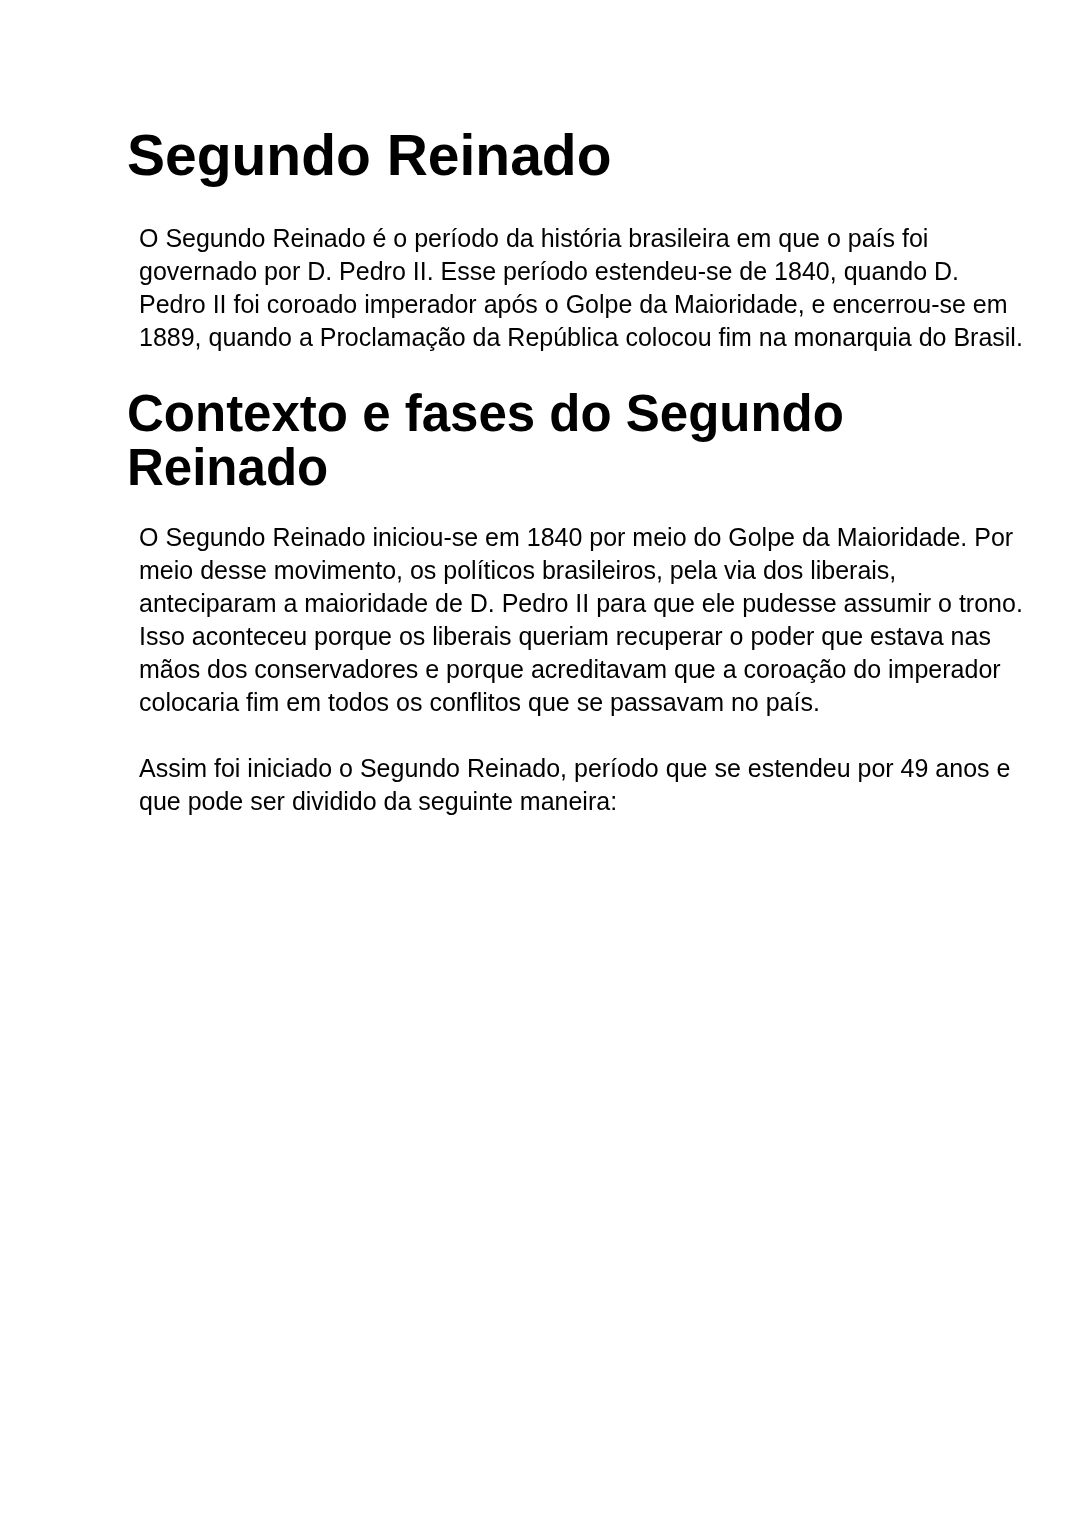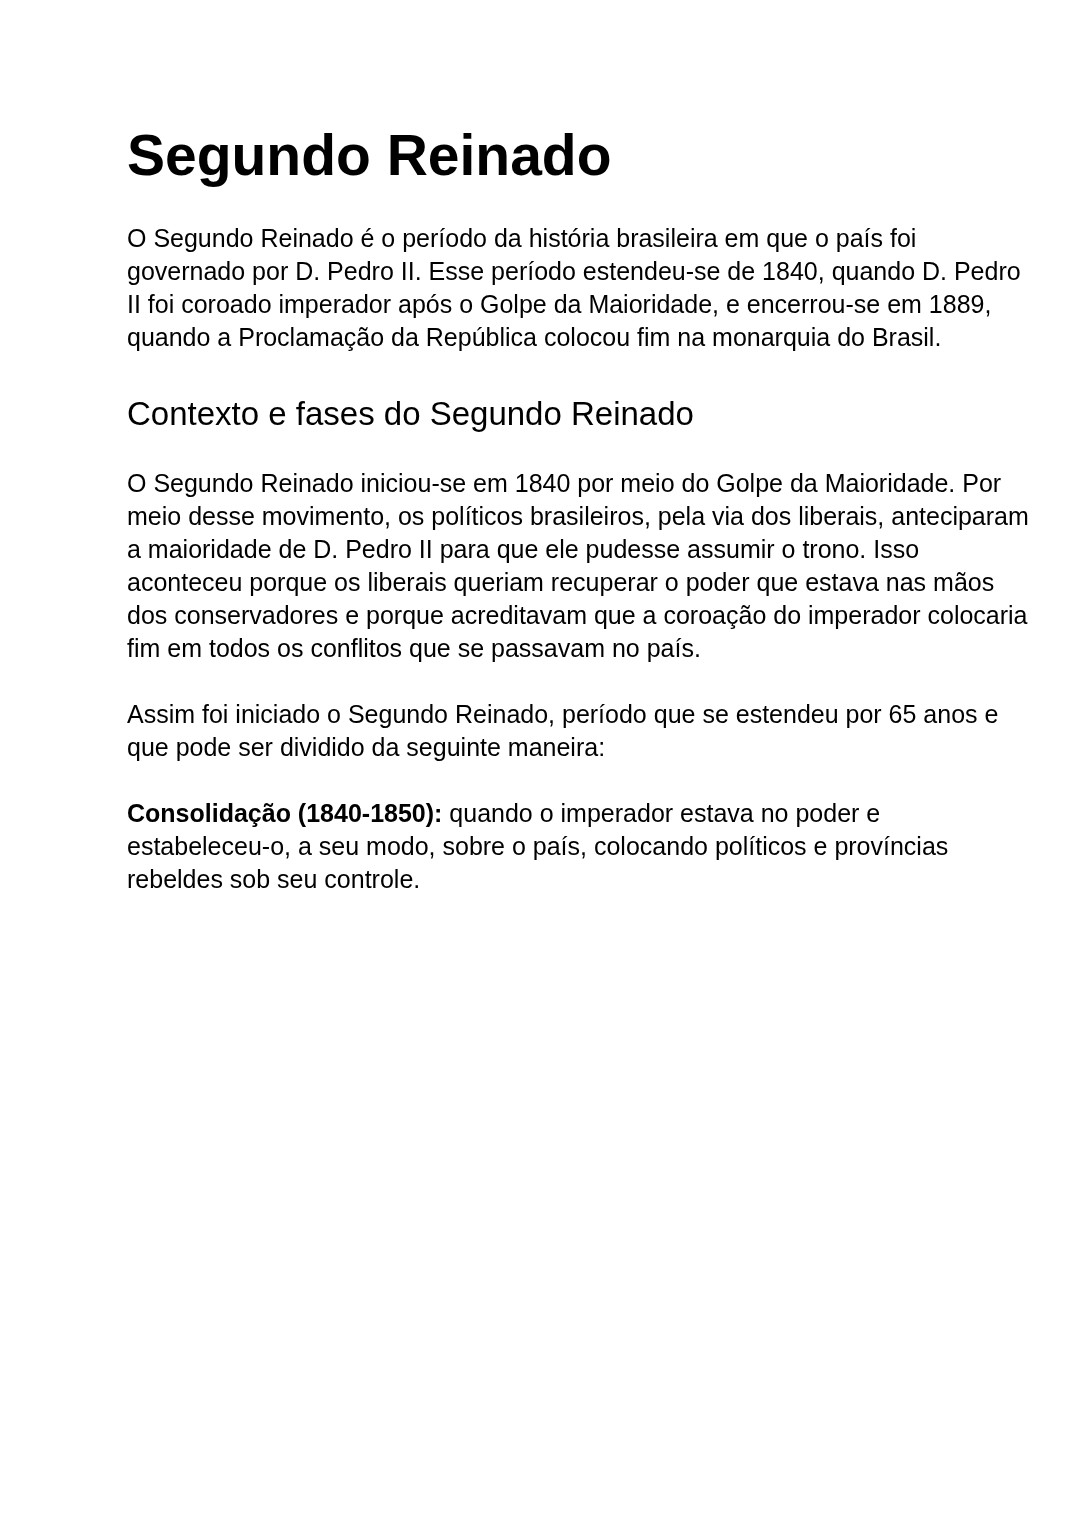--- a/index.html
+++ b/index.html
@@ -20,47 +20,46 @@
     height: 1526px;
     padding: 122px 51px 0 127px;
   }
   .doc-title {
     font-size: 57px;
     line-height: 66px;
     font-weight: 700;
     margin: 0 0 34px 0;
   }
   .section-heading {
-    font-size: 33px;
+    font-size: 51px;
     line-height: 54px;
-    font-weight: 400;
+    font-weight: 700;
     margin: 33px 0 26px 0;
   }
   .para {
     font-size: 25px;
     line-height: 33px;
-    margin: 0 0 33px 0;
+    margin: 0 0 33px 12px;
   }
   .para strong {
     font-weight: 700;
   }
 </style>
 </head>
 <body>
 
 <div class="page">
 
   <h1 class="doc-title">Segundo Reinado</h1>
 
   <p class="para">O Segundo Reinado é o período da história brasileira em que o país foi governado por D. Pedro II. Esse período estendeu-se de 1840, quando D. Pedro II foi coroado imperador após o Golpe da Maioridade, e encerrou-se em 1889, quando a Proclamação da República colocou fim na monarquia do Brasil.</p>
 
   <h2 class="section-heading">Contexto e fases do Segundo Reinado</h2>
 
   <p class="para">O Segundo Reinado iniciou-se em 1840 por meio do Golpe da Maioridade. Por meio desse movimento, os políticos brasileiros, pela via dos liberais, anteciparam a maioridade de D. Pedro II para que ele pudesse assumir o trono. Isso aconteceu porque os liberais queriam recuperar o poder que estava nas mãos dos conservadores e porque acreditavam que a coroação do imperador colocaria fim em todos os conflitos que se passavam no país.</p>
 
-  <p class="para">Assim foi iniciado o Segundo Reinado, período que se estendeu por 65 anos e que pode ser dividido da seguinte maneira:</p>
+  <p class="para">Assim foi iniciado o Segundo Reinado, período que se estendeu por 49 anos e que pode ser dividido da seguinte maneira:</p>
 
-  <p class="para"><strong>Consolidação (1840-1850):</strong><span> quando o imperador estava no poder e estabeleceu-o, a seu modo, sobre o país, colocando políticos e províncias rebeldes sob seu controle.</span></p>
 
 
 
 
 </div>
 
 </body></html>

